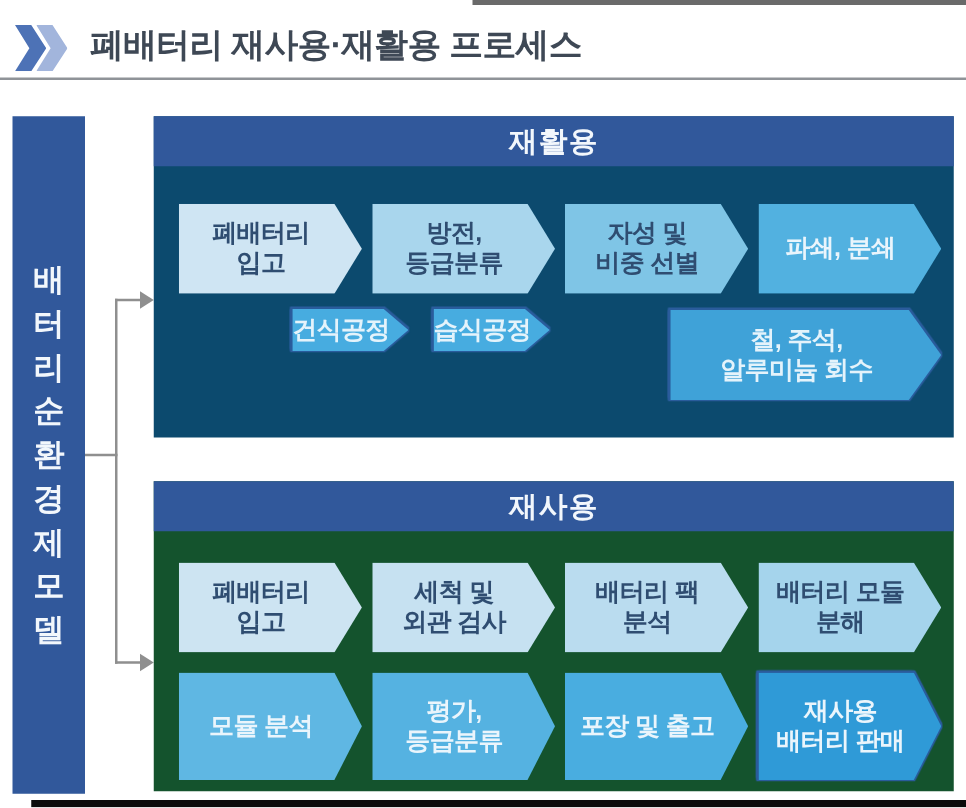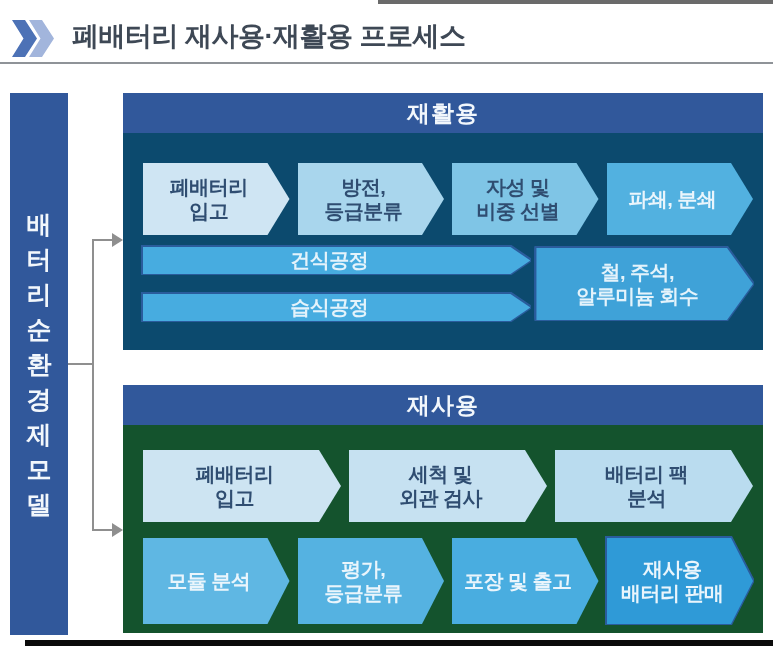--- a/index.html
+++ b/index.html
@@ -73,21 +73,21 @@
   .step-label {
     white-space: pre-line; text-align: center;
     font-size: 20px; font-weight: 700; line-height: 1.22;
     padding-right: 15px; letter-spacing: -0.5px;
   }
   .bordered {
     filter: drop-shadow(1.5px 0 0 #2a5c9c) drop-shadow(-1.5px 0 0 #2a5c9c)
             drop-shadow(0 1.5px 0 #2a5c9c) drop-shadow(0 -1.5px 0 #2a5c9c);
   }
   
-  .long-col { width: 390px; display: flex; flex-direction: column; justify-content: center; gap: 20px; }
+  .long-col { width: 390px; display: flex; justify-content: center; gap: 20px; }
   .long-wrap { height: 34px; position: relative; }
   .long-wrap .step { clip-path: polygon(0 0, calc(100% - 20px) 0, 100% 50%, calc(100% - 20px) 100%, 0 100%); }
   .big-wrap { width: 218px; height: 72px; align-self: center; position: relative; }
   .big-wrap .step { clip-path: polygon(0 0, calc(100% - 26px) 0, 100% 50%, calc(100% - 26px) 100%, 0 100%); }
 </style>
 </head>
 <body>
 
 <div class="canvas">
 
@@ -184,20 +184,26 @@
             <span class="step-label">세척 및
 외관 검사</span>
           </div>
         </div>
         <div class="step-wrap">
           <div class="step" style="--fill: #badcef; --ink: #2f4d71;">
             <span class="step-label">배터리 팩
 분석</span>
           </div>
         </div>
+        <div class="step-wrap">
+          <div class="step" style="--fill: #a5d4ec; --ink: #2f4d71;">
+            <span class="step-label">배터리 모듈
+분해</span>
+          </div>
+        </div>
       </div>
       <div class="row row-b2">
         <div class="step-wrap">
           <div class="step" style="--fill: #5fb7e3; --ink: #eaf5fc;">
             <span class="step-label">모듈 분석</span>
           </div>
         </div>
         <div class="step-wrap">
           <div class="step" style="--fill: #55b2e1; --ink: #eaf5fc;">
             <span class="step-label">평가,

